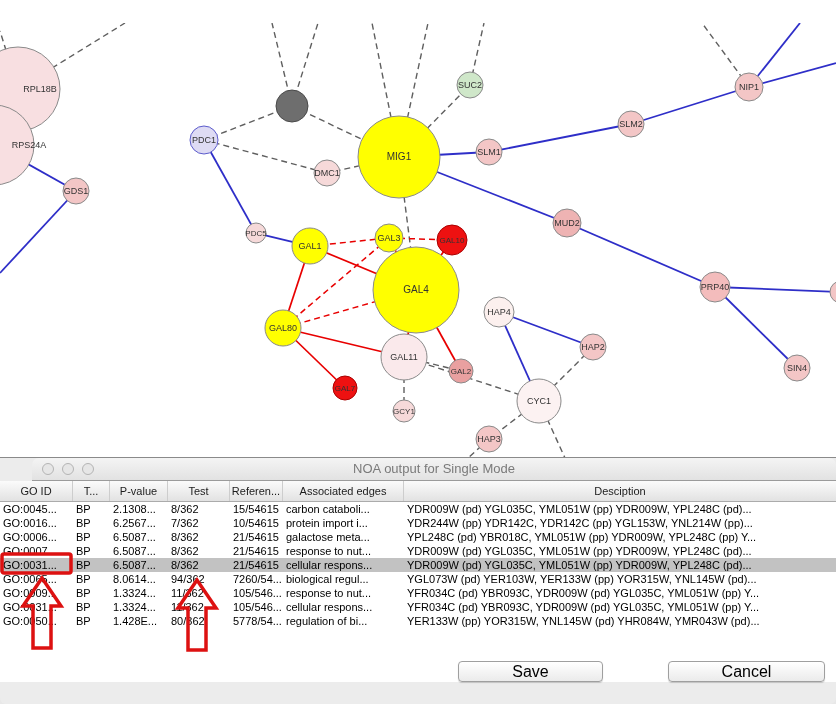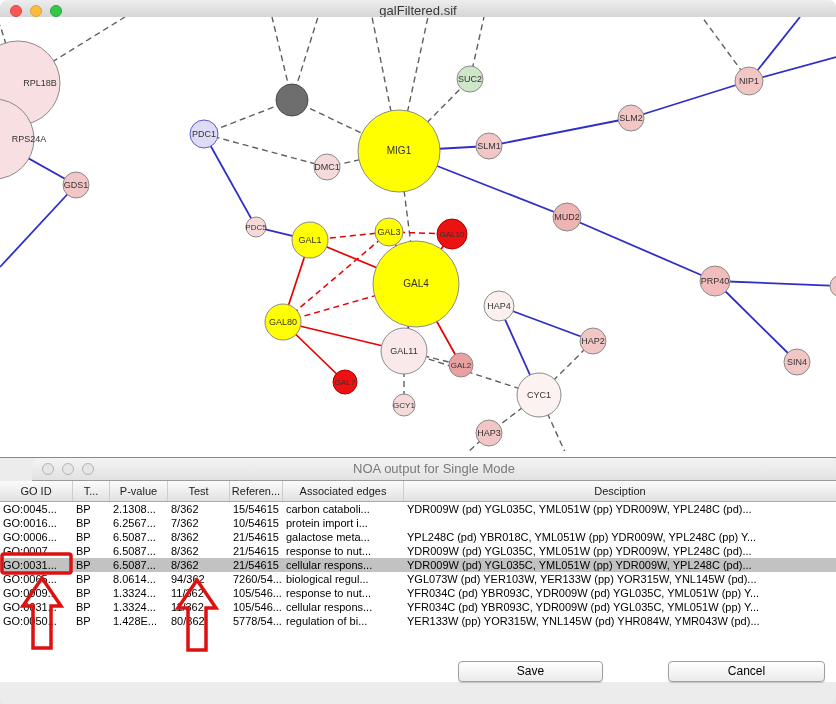--- a/index.html
+++ b/index.html
@@ -19,21 +19,21 @@
   .traffic { position:absolute; left:10px; top:5px; display:flex; gap:8px; }
   .light { width:12px; height:12px; border-radius:50%; box-sizing:border-box; }
   .light.red    { background:#fc5753; border:1px solid #d94744; }
   .light.yellow { background:#fdbc40; border:1px solid #d9a33a; }
   .light.green  { background:#34c748; border:1px solid #2aa63a; }
   .light.gray   { background:#e6e6e6; border:1px solid #b4b4b4; }
   .wtitle { text-align:center; font-size:13px; line-height:22px; color:#3a3a3a; }
   .titlebar.inactive .wtitle { color:#7a7a7a; }
 
   
-  .graph-canvas { position:absolute; left:0; top:17px; width:836px; height:434px; background:#ffffff; }
+  .graph-canvas { position:absolute; left:0; top:23px; width:836px; height:434px; background:#ffffff; }
   .e-blue  { stroke:var(--blue,#2e2ec8); stroke-width:1.8; }
   .e-gray  { stroke:var(--gray,#5f5f5f); stroke-width:1.4; stroke-dasharray:6 4; }
   .e-red   { stroke:var(--red,#e80000); stroke-width:1.7; }
   .e-red-d { stroke:var(--red,#e80000); stroke-width:1.5; stroke-dasharray:6 4; }
   .node-label { fill:#333; text-anchor:middle; font-family:"Liberation Sans",sans-serif; }
 
   
   .window-bottom {
     position:absolute; left:0; top:457px; width:836px; height:247px;
     background:#ececec; border-top:1px solid #8a8a8a; box-sizing:border-box;
@@ -53,42 +53,34 @@
   .tr { display:grid; grid-template-columns:73px 37px 58px 62px 53px 121px 1fr; height:14px; }
   .tr.selected { background:var(--sel,#c2c2c2); }
   .td {
     font-size:11px; line-height:14px; padding-left:3px; color:#000;
     white-space:nowrap; overflow:hidden;
   }
   .btn {
     position:absolute; top:203px; height:21px; box-sizing:border-box;
     background:linear-gradient(#ffffff,#ebebeb);
     border:1px solid #9f9f9f; border-radius:4px;
-    font-size:12px; color:#000; text-align:center; line-height:19px;
+    font-size:16px; color:#000; text-align:center; line-height:19px;
     box-shadow:0 1px 1px rgba(0,0,0,0.18);
   }
   .btn-save   { left:458px; width:145px; }
   .btn-cancel { left:668px; width:157px; }
 
   
   .annot-overlay { position:absolute; left:0; top:0; width:836px; height:704px; pointer-events:none; z-index:60; }
   .annot { stroke:var(--annot,#dd1111); fill:none; stroke-width:3.5; stroke-linejoin:miter; }
 </style>
 </head>
 <body>
 
 <div class="window-top">
-  <div class="titlebar">
-    <div class="traffic">
-      <div class="light red"></div>
-      <div class="light yellow"></div>
-      <div class="light green"></div>
-    </div>
-    <div class="wtitle">galFiltered.sif</div>
-  </div>
   <div class="graph-canvas">
     <svg id="graph-svg" width="836" height="434" viewBox="0 0 836 434">
         <line x1="18" y1="66" x2="125" y2="0" class="e-gray"></line>
         <line x1="18" y1="66" x2="0" y2="8" class="e-gray"></line>
         <line x1="292" y1="83" x2="272" y2="0" class="e-gray"></line>
         <line x1="292" y1="83" x2="318" y2="0" class="e-gray"></line>
         <line x1="292" y1="83" x2="399" y2="134" class="e-gray"></line>
         <line x1="292" y1="83" x2="204" y2="117" class="e-gray"></line>
         <line x1="204" y1="117" x2="327" y2="150" class="e-gray"></line>
         <line x1="399" y1="134" x2="327" y2="150" class="e-gray"></line>
@@ -222,20 +214,21 @@
           <div class="td">carbon cataboli...</div>
           <div class="td">YDR009W (pd) YGL035C, YML051W (pp) YDR009W, YPL248C (pd)...</div>
         </div>
         <div class="tr">
           <div class="td">GO:0016...</div>
           <div class="td">BP</div>
           <div class="td">6.2567...</div>
           <div class="td">7/362</div>
           <div class="td">10/54615</div>
           <div class="td">protein import i...</div>
+          <div class="td">YDR244W (pp) YDR142C, YDR142C (pp) YGL153W, YNL214W (pp)...</div>
         </div>
         <div class="tr">
           <div class="td">GO:0006...</div>
           <div class="td">BP</div>
           <div class="td">6.5087...</div>
           <div class="td">8/362</div>
           <div class="td">21/54615</div>
           <div class="td">galactose meta...</div>
           <div class="td">YPL248C (pd) YBR018C, YML051W (pp) YDR009W, YPL248C (pp) Y...</div>
         </div>

